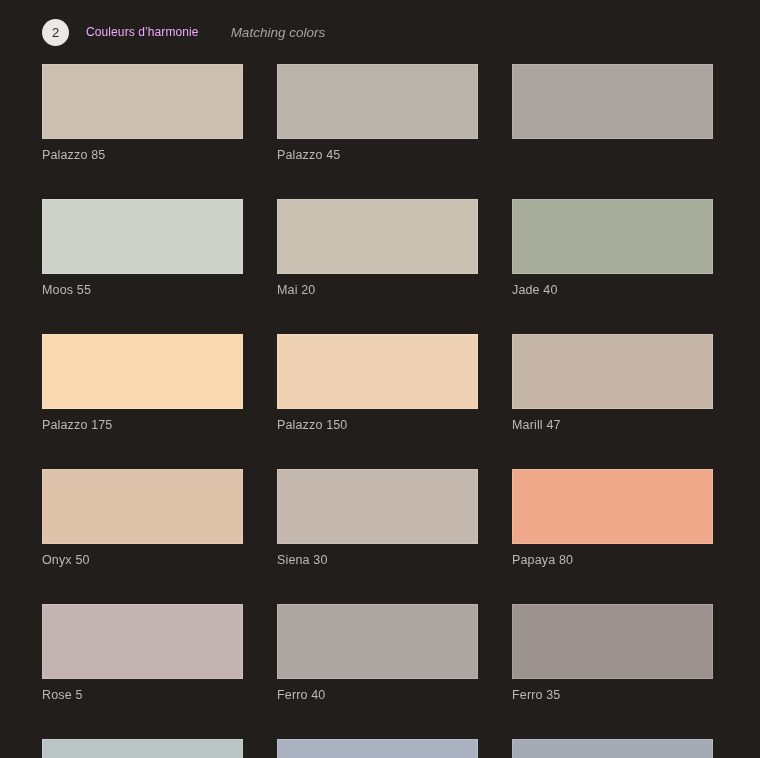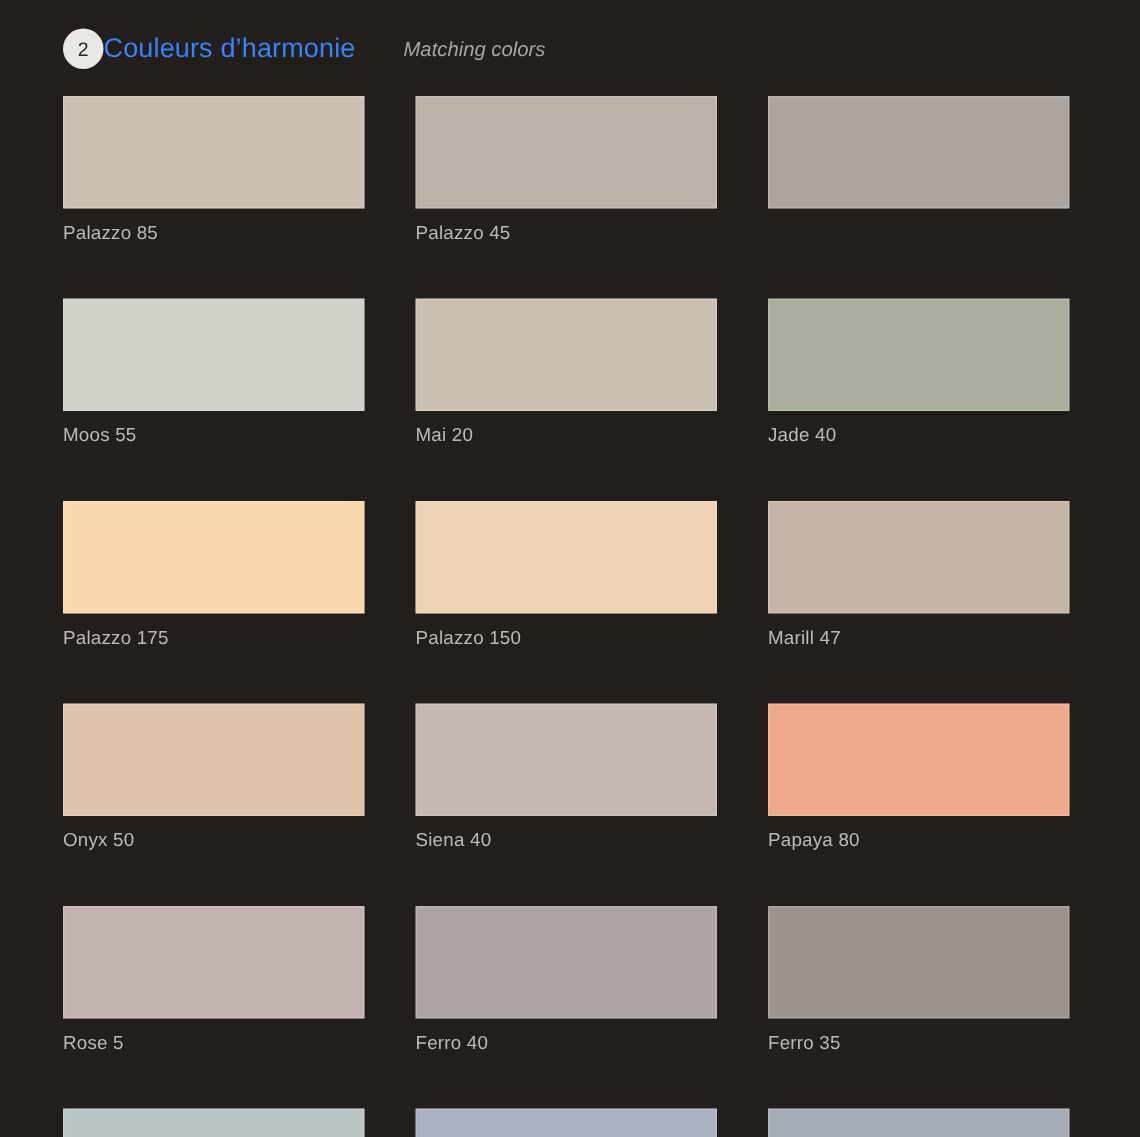--- a/index.html
+++ b/index.html
@@ -34,22 +34,23 @@
     border-radius: 50%;
     background: #e9e8e5;
     color: #2b2826;
     font-size: 13px;
     line-height: 27px;
     text-align: center;
     flex: 0 0 auto;
     letter-spacing: 0;
   }
   .header-title {
-    color: #3b82f6;
-    font-size: 18px;
+    margin-left: 17px;
+    color: #f0abfc;
+    font-size: 12px;
     letter-spacing: 0.1px;
     white-space: nowrap;
   }
   .header-subtitle {
     margin-left: 32px;
     color: #a8a49f;
     font-size: 13.5px;
     font-style: italic;
     white-space: nowrap;
   }
@@ -127,21 +128,21 @@
       <div class="swatch-cell">
         <div class="swatch-chip" style="background: rgb(196, 181, 166);"></div>
         <div class="swatch-label">Marill 47</div>
       </div>
       <div class="swatch-cell">
         <div class="swatch-chip" style="background: rgb(222, 194, 169);"></div>
         <div class="swatch-label">Onyx 50</div>
       </div>
       <div class="swatch-cell">
         <div class="swatch-chip" style="background: rgb(197, 184, 175);"></div>
-        <div class="swatch-label">Siena 40</div>
+        <div class="swatch-label">Siena 30</div>
       </div>
       <div class="swatch-cell">
         <div class="swatch-chip" style="background: rgb(239, 169, 138);"></div>
         <div class="swatch-label">Papaya 80</div>
       </div>
       <div class="swatch-cell">
         <div class="swatch-chip" style="background: rgb(195, 179, 177);"></div>
         <div class="swatch-label">Rose 5</div>
       </div>
       <div class="swatch-cell">

